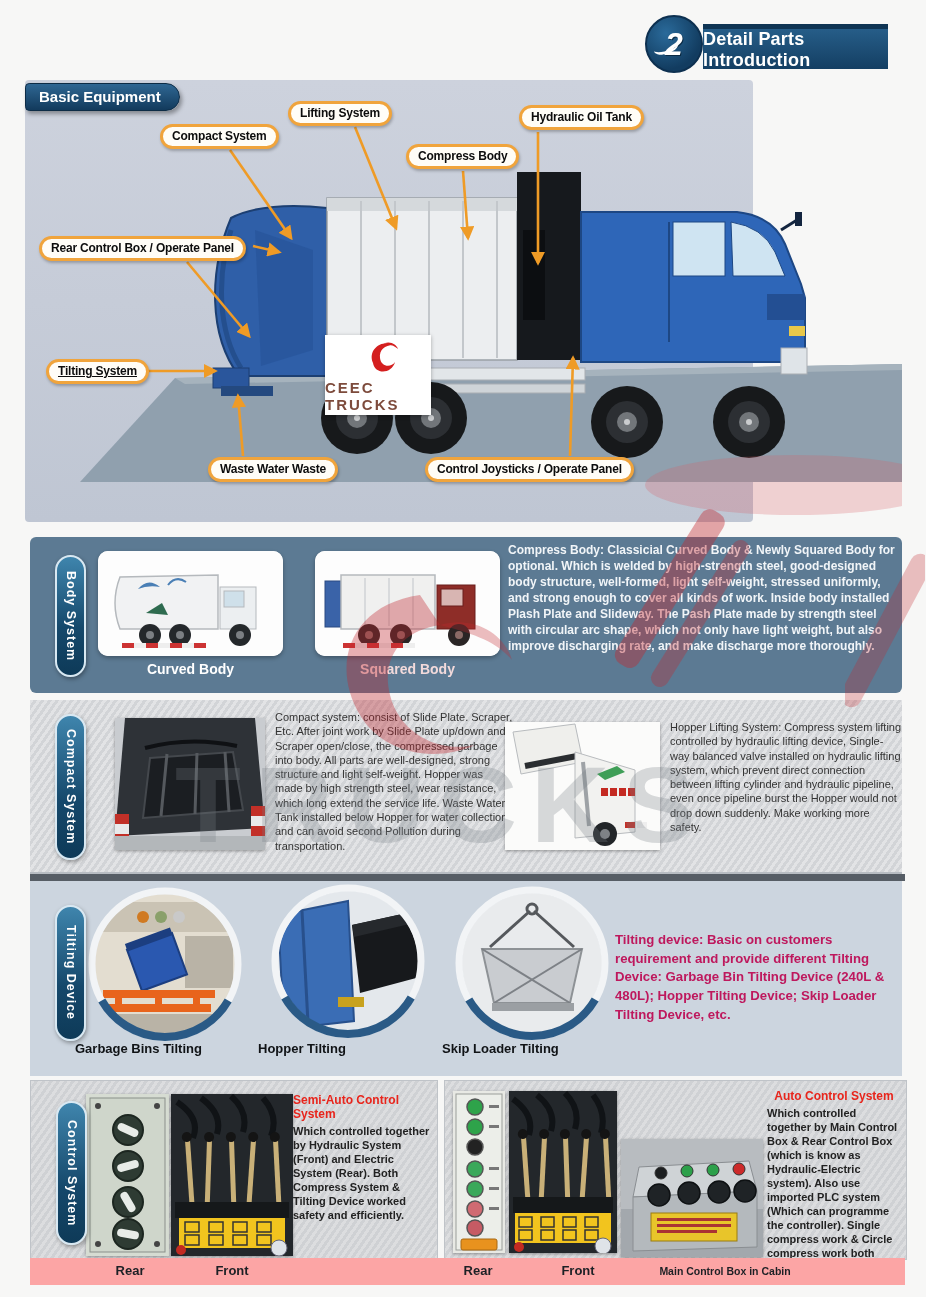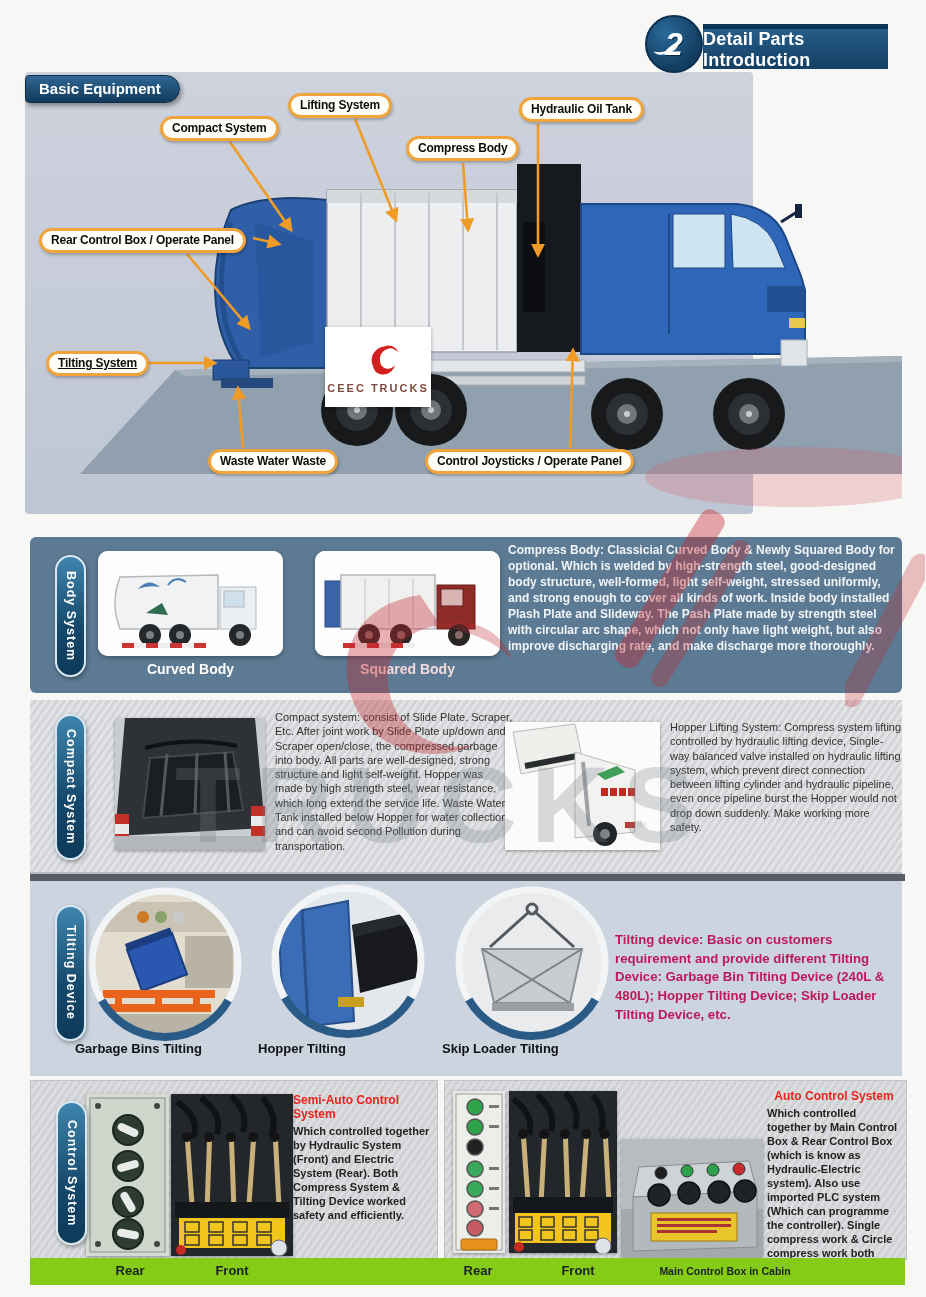--- a/index.html
+++ b/index.html
@@ -13,33 +13,33 @@
     border:2px solid #0d3050;display:flex;align-items:center;justify-content:center;z-index:4;}
   .logo-circle .num{color:#fff;font-weight:bold;font-style:italic;font-size:32px;line-height:1;
     text-shadow:1px 1px 0 #0a2a44;}
   .logo-swoosh{position:absolute;left:6px;top:22px;width:26px;height:12px;border-bottom:3px solid #fff;
     border-radius:0 0 60% 40%;transform:rotate(-12deg);}
   .header-bar{left:703px;top:24px;width:185px;height:40px;background:linear-gradient(180deg,#265d88,#143f63);
     border-top:5px solid #0f3554;display:flex;align-items:flex-start;justify-content:center;z-index:4;}
   .header-bar span{color:#fff;font-weight:bold;font-size:18px;letter-spacing:.2px;}
 
   
-  .be-panel{left:25px;top:72px;width:728px;height:442px;
+  .be-panel{left:25px;top:80px;width:728px;height:442px;
     background:linear-gradient(180deg,#cdd2dd,#bfc6d3);border-radius:4px;}
   .be-badge{left:0px;top:3px;z-index:5;background:linear-gradient(180deg,#2f6793,#123a5c);
     border:1px solid #0d2c46;border-radius:5px 17px 17px 5px;padding:4px 18px 5px 13px;
     color:#fff;font-weight:bold;font-size:15px;box-shadow:2px 3px 4px rgba(0,0,0,.35);}
   .callout{position:absolute;z-index:3;background:#fffdf7;border:3px solid #f0a43c;border-radius:15px;
     padding:2px 9px 3px;font-size:12px;font-weight:bold;color:#0d0d0d;white-space:nowrap;
     letter-spacing:-.2px;box-shadow:1px 2px 3px rgba(0,0,0,.25);}
   .truck-svg,.lines-svg{position:absolute;left:0;top:0;}
   .lines-svg{z-index:2;}
   .ceec-box{left:300px;top:255px;width:106px;height:80px;background:#fff;z-index:2;
     box-shadow:0 1px 4px rgba(0,0,0,.3);display:flex;flex-direction:column;align-items:center;justify-content:center;}
-  .ceec-box .brand{color:#7d4b3c;font-weight:bold;font-size:11px;letter-spacing:2px;margin-top:2px;text-align:right;}
+  .ceec-box .brand{color:#7d4b3c;font-weight:bold;font-size:15px;letter-spacing:2px;margin-top:2px;}
 
   
   .pill{position:absolute;width:27px;background:linear-gradient(180deg,#3f85ad,#15486b 60%,#0e3a58);
     border:2px solid #d8e8f2;border-radius:16px;box-shadow:1px 2px 4px rgba(0,0,0,.35);
     display:flex;align-items:center;justify-content:center;z-index:3;}
   .pill span{writing-mode:vertical-rl;color:#fff;font-weight:bold;font-size:12.5px;letter-spacing:1px;}
 
   
   .body-section{left:30px;top:537px;width:872px;height:156px;background:#5c7a93;border-radius:6px;}
   .thumb{position:absolute;width:185px;height:105px;background:#fff;border-radius:10px;
@@ -66,21 +66,21 @@
 
   
   .ctrl-panel{position:absolute;top:1080px;height:178px;
     background:repeating-linear-gradient(125deg,#dcdddf 0 3px,#cfd1d4 3px 6px);
     border:1px solid #bfc3c8;}
   .ctrl-left{left:30px;width:406px;}
   .ctrl-right{left:444px;width:461px;}
   .ctrl-title{font-weight:bold;font-size:12px;color:#e8251c;margin:0 0 4px;}
   .ctrl-body{font-weight:bold;font-size:11px;color:#222;line-height:1.27;margin:0;}
   .ctrl-text{position:absolute;}
-  .footer-strip{left:30px;top:1258px;width:875px;height:27px;background:#84cc16;z-index:2;}
+  .footer-strip{left:30px;top:1258px;width:875px;height:27px;background:#fca5a5;z-index:2;}
   .footer-cap{position:absolute;top:5px;font-weight:bold;font-size:13px;color:#1c2025;text-align:center;}
 
   
   .wm{pointer-events:none;z-index:6;}
   .wm-text{left:175px;top:742px;font-size:108px;font-weight:bold;letter-spacing:14px;
     color:rgba(120,126,133,0.28);}
 </style>
 </head>
 <body>
 

